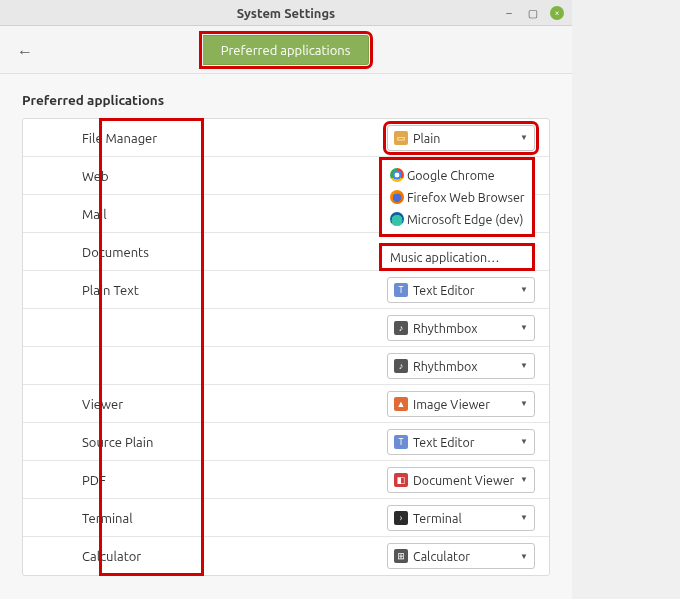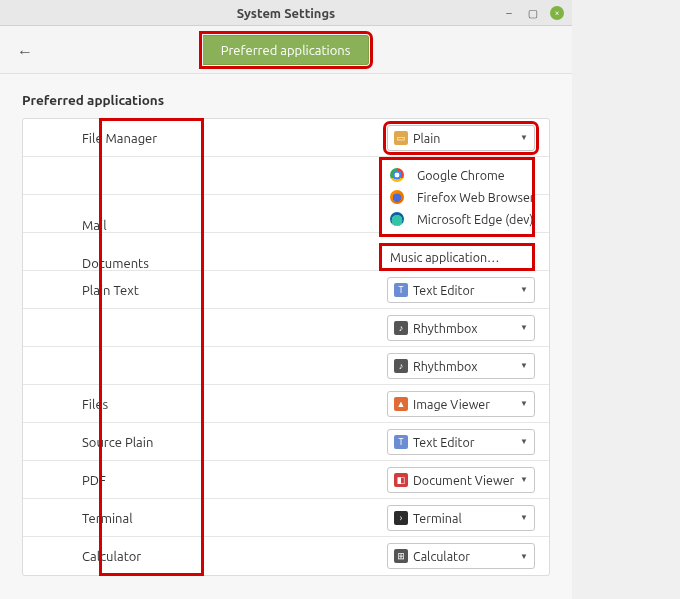--- a/index.html
+++ b/index.html
@@ -208,21 +208,21 @@
     z-index: 10;
   }
   .popup-main {
     border: 3px solid #d40000;
     padding: 4px 0;
     background: #fff;
   }
   .popup-item {
     display: flex;
     align-items: center;
-    gap: 13px;
+    gap: 3px;
     padding: 4px 8px;
     font-size: 12.5px;
     color: #333;
     cursor: pointer;
     white-space: nowrap;
   }
   .popup-other {
     margin-top: 6px;
     border: 3px solid #d40000;
     background: #fff;
@@ -233,21 +233,21 @@
   }
   .mini-ic {
     width: 14px; height: 14px;
     border-radius: 3px;
     flex-shrink: 0;
   }
   .ic-chrome { background: radial-gradient(circle at 50% 50%, #fff 25%, #4285f4 26% 45%, transparent 46%), conic-gradient(#ea4335 0 120deg, #fbbc05 120deg 240deg, #34a853 240deg 360deg); border-radius:50%; }
   .ic-firefox { background: radial-gradient(circle at 50% 55%, #4a6cd4 40%, transparent 41%), linear-gradient(135deg,#ff9500,#e66000); border-radius:50%; }
   .ic-edge { background: radial-gradient(circle at 50% 60%, #33c3a6 50%, #0e5fa3 51%); border-radius:50%; }
   .row-web { height: 38px; }
-  .row-mail, .row-docs { height: 38px; align-items: flex-end; }
+  .row-mail, .row-docs { height: 38px; }
   .row-web .pref-control, .row-mail .pref-control, .row-docs .pref-control { visibility: hidden; }
   .web-anchor { position: relative; }
 </style>
 </head>
 <body>
 
 <div class="window">
 
   <div class="titlebar">
     <span class="titlebar-title">System Settings</span>
@@ -280,20 +280,21 @@
         <div class="pref-control">
           <div class="combo combo-highlight">
             <span class="icon-box ic-folder">▭</span>
             <span>Plain</span>
             <span class="caret">▼</span>
           </div>
         </div>
       </div>
 
       <div class="pref-row row-web web-anchor">
+        <div class="pref-label">Web</div>
         <div class="pref-control">
               <div class="combo"></div>
             </div>
 
         <div class="popup">
           <div class="popup-main">
             <div class="popup-item">
               <span class="mini-ic ic-chrome"></span>
               <span>Google Chrome</span>
             </div>
@@ -351,21 +352,21 @@
         <div class="pref-control">
           <div class="combo">
             <span class="icon-box ic-music">♪</span>
             <span>Rhythmbox</span>
             <span class="caret">▼</span>
           </div>
         </div>
       </div>
 
       <div class="pref-row">
-        <div class="pref-label">Files</div>
+        <div class="pref-label">Viewer</div>
         <div class="pref-control">
           <div class="combo">
             <span class="icon-box ic-image">▲</span>
             <span>Image Viewer</span>
             <span class="caret">▼</span>
           </div>
         </div>
       </div>
 
       <div class="pref-row">

